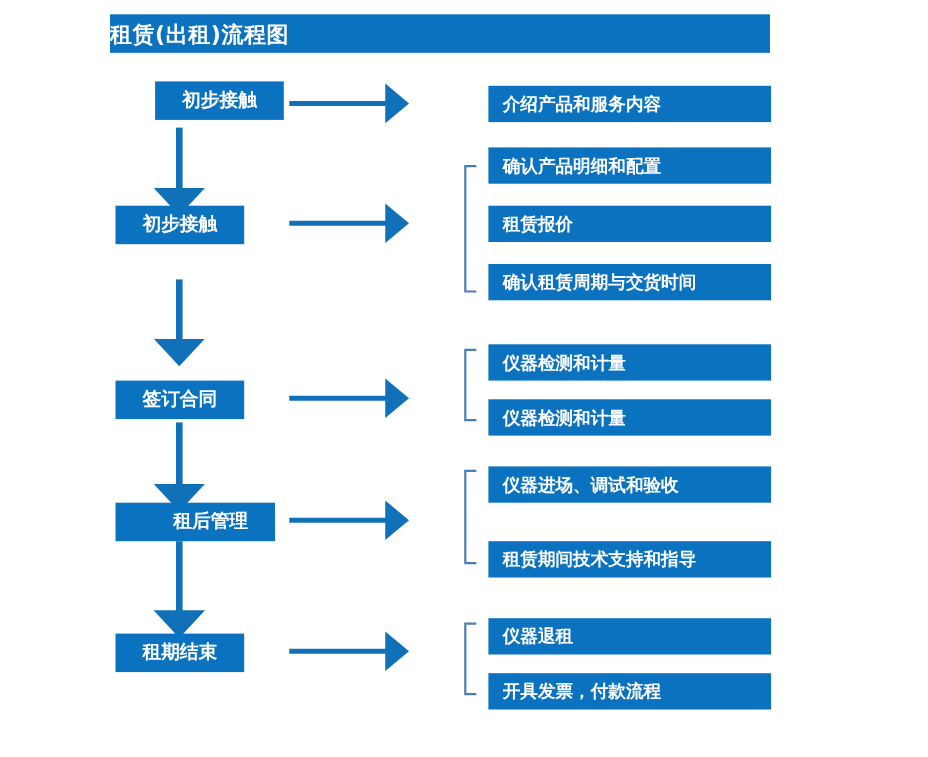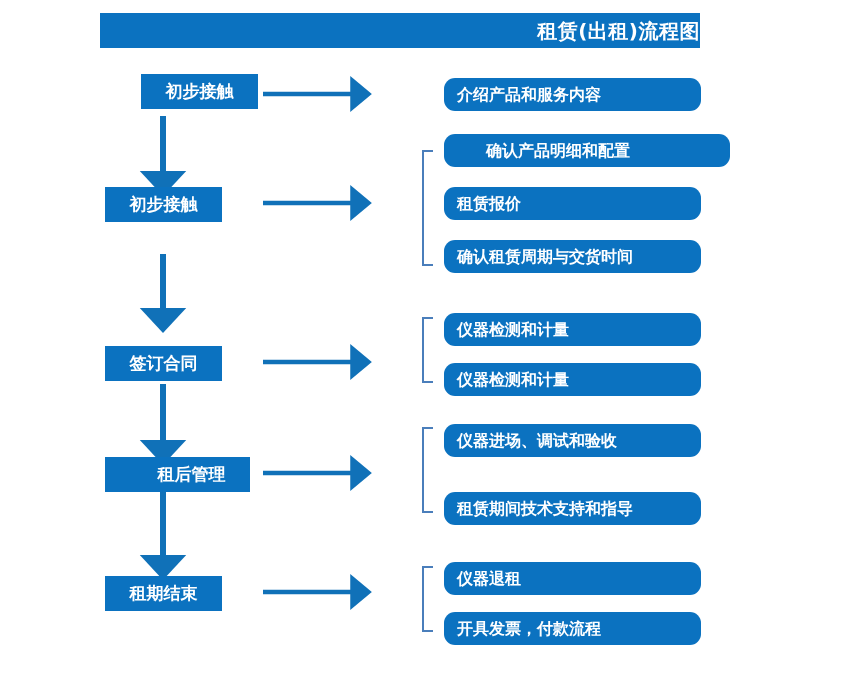--- a/index.html
+++ b/index.html
@@ -18,21 +18,21 @@
   
   .title-bar {
     position: absolute;
     left: 100px;
     top: 13px;
     width: 600px;
     height: 35px;
     background: #0b72c0;
     display: flex;
     align-items: center;
-    justify-content: flex-end;
+    justify-content: flex-start;
   }
   .title-bar .title-text {
     color: #ffffff;
     font-size: 20px;
     font-weight: bold;
     letter-spacing: 0.5px;
     line-height: 1;
   }
 
   
@@ -56,21 +56,20 @@
 
   
   .detail-box {
     position: absolute;
     left: 444px;
     width: 257px;
     height: 33px;
     background: #0b72c0;
     display: flex;
     align-items: center;
-    border-radius: 11px;
   }
   .detail-box .detail-label {
     color: #ffffff;
     font-size: 16px;
     font-weight: bold;
     line-height: 1;
     margin-left: 13px;
     white-space: nowrap;
   }
 
@@ -155,21 +154,21 @@
   <span class="stage-label">租后管理</span>
 </div>
 <div class="stage-box" style="top:576px;">
   <span class="stage-label">租期结束</span>
 </div>
 
 <div class="detail-box" style="top:78px;">
   <span class="detail-label">介绍产品和服务内容</span>
 </div>
 
-<div class="detail-box" style="top:134px;padding-left:29px;">
+<div class="detail-box" style="top:134px;">
   <span class="detail-label">确认产品明细和配置</span>
 </div>
 <div class="detail-box" style="top:187px;">
   <span class="detail-label">租赁报价</span>
 </div>
 <div class="detail-box" style="top:240px;">
   <span class="detail-label">确认租赁周期与交货时间</span>
 </div>
 
 <div class="detail-box" style="top:313px;">

